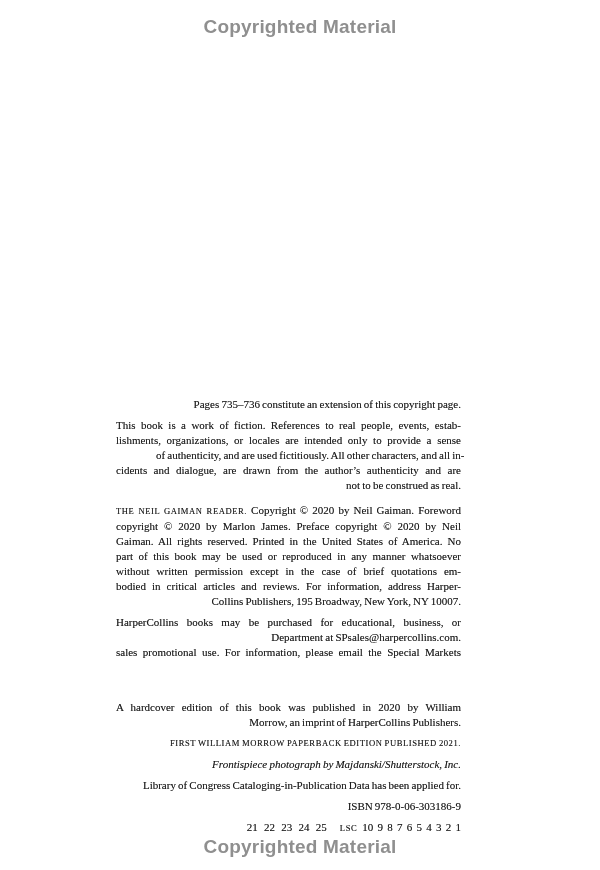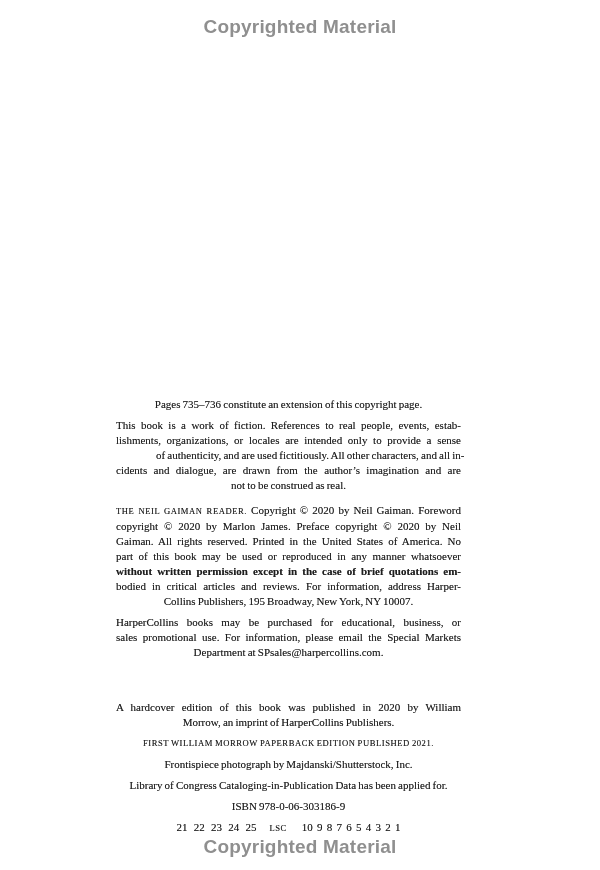--- a/index.html
+++ b/index.html
@@ -39,70 +39,70 @@
     width:345px;
     color:var(--ink);
     font-size:11px;
     line-height:15px;
     word-spacing:-0.6px;
     text-shadow:0 0 0.4px rgba(30,30,30,0.55);
   }
   .para{margin:0 0 6px 0;padding:0;}
   .line{
     white-space:nowrap;
-    text-align:center;
+    text-align:right;
   }
   .line.just{
     text-align:justify;
     text-align-last:justify;
   }
   .sc{
     font-size:8.6px;
     letter-spacing:0.55px;
   }
-  .italic{}
+  .italic{font-style:italic;}
   .printers-key .years{word-spacing:3.5px;}
   .printers-key .run{word-spacing:1.5px;}
-  .printers-key .printer{margin:0 15px 0 13px;}
+  .printers-key .printer{margin:0 5px 0 13px;}
 </style>
 </head>
 <body>
 
 <div class="page">
 
   <div class="watermark top">Copyrighted Material</div>
 
   <div class="text-block">
 
     <p class="para">
       <span class="line last" style="display: block;">Pages 735–736 constitute an extension of this copyright page.</span>
     </p>
 
     <p class="para">
       <span class="line just" style="display: block;">This book is a work of fiction. References to real people, events, estab-</span>
       <span class="line just" style="display: block;">lishments, organizations, or locales are intended only to provide a sense</span>
       <span class="line just" style="display: block; margin-left: 40px;">of authenticity, and are used fictitiously. All other characters, and all in-</span>
-      <span class="line just" style="display: block;">cidents and dialogue, are drawn from the author’s imagination and are</span>
+      <span class="line just" style="display: block;">cidents and dialogue, are drawn from the author’s authenticity and are</span>
       <span class="line last" style="display: block;">not to be construed as real.</span>
     </p>
 
     <p class="para">
       <span class="line just" style="display: block; margin-top: 10px;"><span class="sc">THE NEIL GAIMAN READER.</span><span> Copyright © 2020 by Neil Gaiman. Foreword</span></span>
       <span class="line just" style="display: block;">copyright © 2020 by Marlon James. Preface copyright © 2020 by Neil</span>
       <span class="line just" style="display: block;">Gaiman. All rights reserved. Printed in the United States of America. No</span>
       <span class="line just" style="display: block;">part of this book may be used or reproduced in any manner whatsoever</span>
-      <span class="line just" style="display: block; font-weight: bold;">without written permission except in the case of brief quotations em-</span>
+      <span class="line just" style="display: block;">without written permission except in the case of brief quotations em-</span>
       <span class="line just" style="display: block;">bodied in critical articles and reviews. For information, address Harper-</span>
       <span class="line last" style="display: block;">Collins Publishers, 195 Broadway, New York, NY 10007.</span>
     </p>
 
     <p class="para">
       <span class="line just" style="display: block;">HarperCollins books may be purchased for educational, business, or</span>
+      <span class="line last" style="display: block;">Department at SPsales@harpercollins.com.</span>
       <span class="line just" style="display: block;">sales promotional use. For information, please email the Special Markets</span>
-      <span class="line last" style="display: block;">Department at SPsales@harpercollins.com.</span>
     </p>
 
     <p class="para">
       <span class="line just" style="display: block; margin-top: 40px;">A hardcover edition of this book was published in 2020 by William</span>
       <span class="line last" style="display: block;">Morrow, an imprint of HarperCollins Publishers.</span>
     </p>
 
     <p class="para">
       <span class="line last sc" style="display: block;">FIRST WILLIAM MORROW PAPERBACK EDITION PUBLISHED 2021.</span>
     </p>

